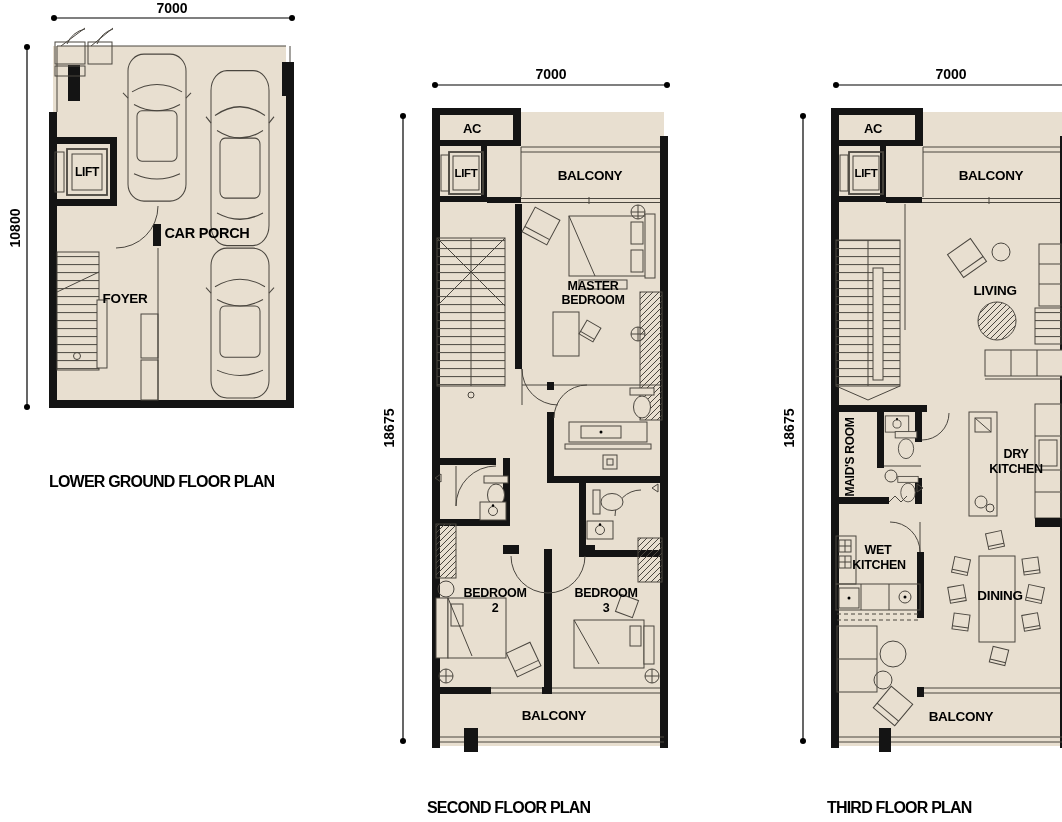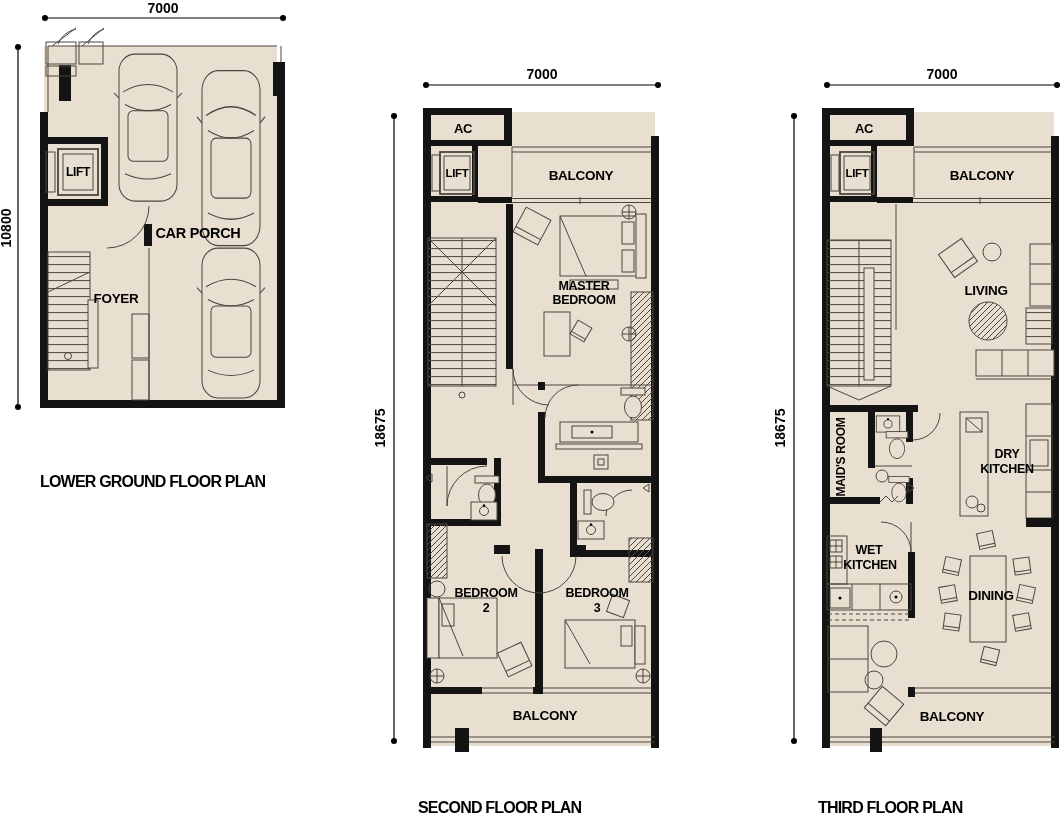--- a/index.html
+++ b/index.html
@@ -1,17 +1,17 @@
 <!DOCTYPE html>
 <html style="--bg: #ffffff; --floor: #e8dfd0; --wall: #141414; --line: #4a463f; --text: #000000;"><head>
 <meta charset="utf-8">
 <style>
   :root { --bg:#ffffff; --floor:#e8dfd0; --wall:#141414; --line:#4a463f; --text:#000000; }
   html,body { margin:0; padding:0; background:var(--bg); }
-  .stage { width:884px; height:822px; position:relative; }
+  .stage { width:884px; height:822px; position:relative;margin-left:9px; }
   svg text { font-family:"Liberation Sans", sans-serif; font-weight:bold; fill:var(--text);
              letter-spacing:-0.3px; }
   .cap  { font-size:16px; letter-spacing:-0.8px; }
   .dimt { font-size:14px; letter-spacing:0; }
   .w   { fill:var(--wall); stroke:none; }
   .fl  { fill:var(--floor); stroke:none; }
   .ln  { fill:none; stroke:var(--line); stroke-width:1; }
   .lnf { fill:var(--floor); stroke:var(--line); stroke-width:1; }
   .ln2 { fill:none; stroke:var(--line); stroke-width:1.8; }
   .dim { stroke:#000; stroke-width:1.2; fill:none; }

